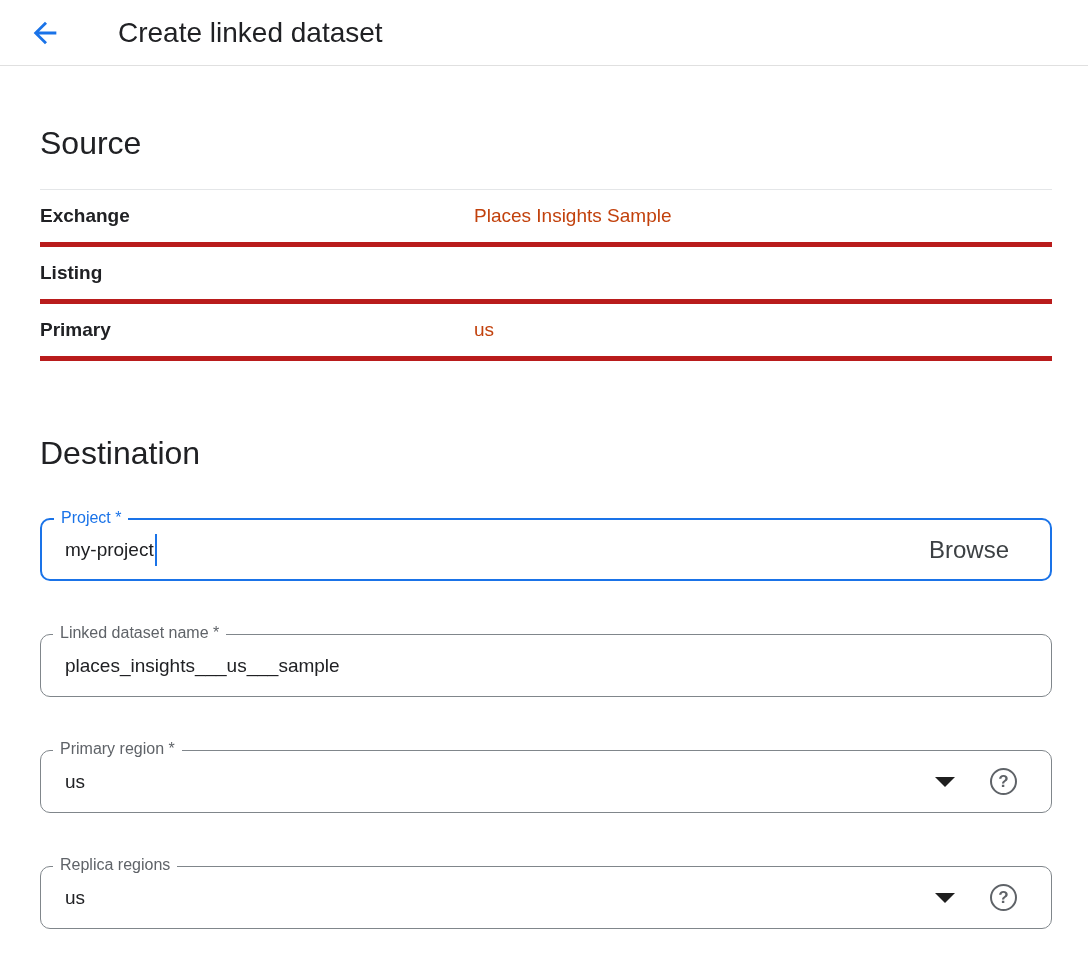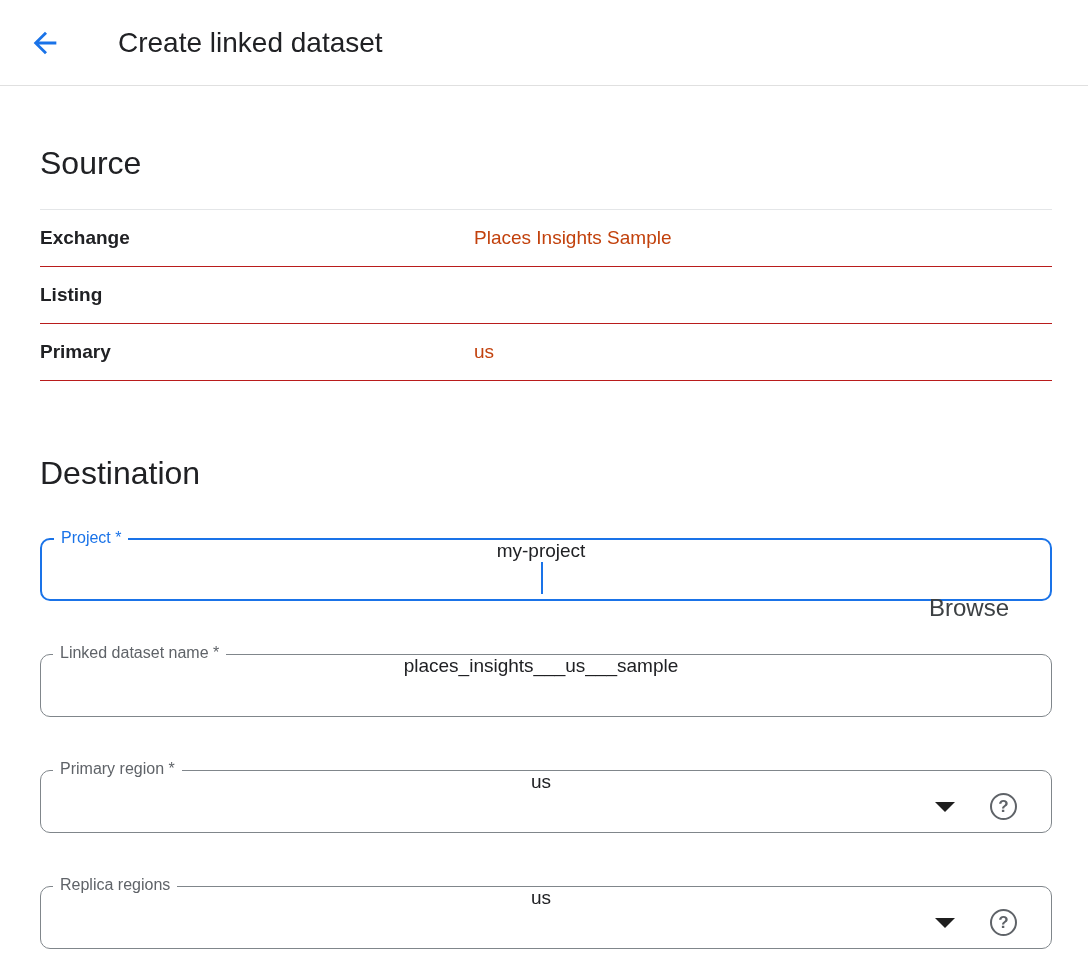--- a/index.html
+++ b/index.html
@@ -7,21 +7,21 @@
   body {
     width: 1088px;
     height: 976px;
     overflow: hidden;
     font-family: "Liberation Sans", "DejaVu Sans", sans-serif;
     color: #202124;
   }
 
   
   .header {
-    height: 86px;
+    height: 66px;
     border-bottom: 1px solid #e0e0e0;
     display: flex;
     align-items: center;
     padding-left: 28px;
   }
   .back-btn {
     width: 34px;
     height: 34px;
     border: none;
     background: transparent;
@@ -48,40 +48,39 @@
     line-height: 44px;
     color: #202124;
   }
   .section-title.source { margin-top: 55px; }
   .section-title.destination { margin-top: 70px; }
 
   
   .kv-table { margin-top: 24px; border-top: 1px solid #e4e6e8; }
   .kv-row {
     height: 57px;
-    border-bottom: 1px solid #b91c1c;
+    border-bottom: 5px solid #b91c1c;
     display: flex;
     align-items: center;
     font-size: 19px;
   }
   .kv-label { width: 434px; font-weight: 600; color: #202124; flex: none; }
   .kv-value { font-weight: 400; color: #c2410c; }
 
   
   .field {
     position: relative;
     height: 63px;
     border: 1px solid #80868b;
     border-radius: 10px;
     display: flex;
     align-items: center;
     padding: 0 34px 0 24px;
     margin-top: 53px;
     background: #fff;
-    flex-direction: column;
   }
   .field.first { margin-top: 43px; }
   .field.focused {
     border: 2px solid #1a73e8;
     padding: 0 33px 0 23px;
   }
   .flabel {
     position: absolute;
     top: -11px;
     left: 12px;

